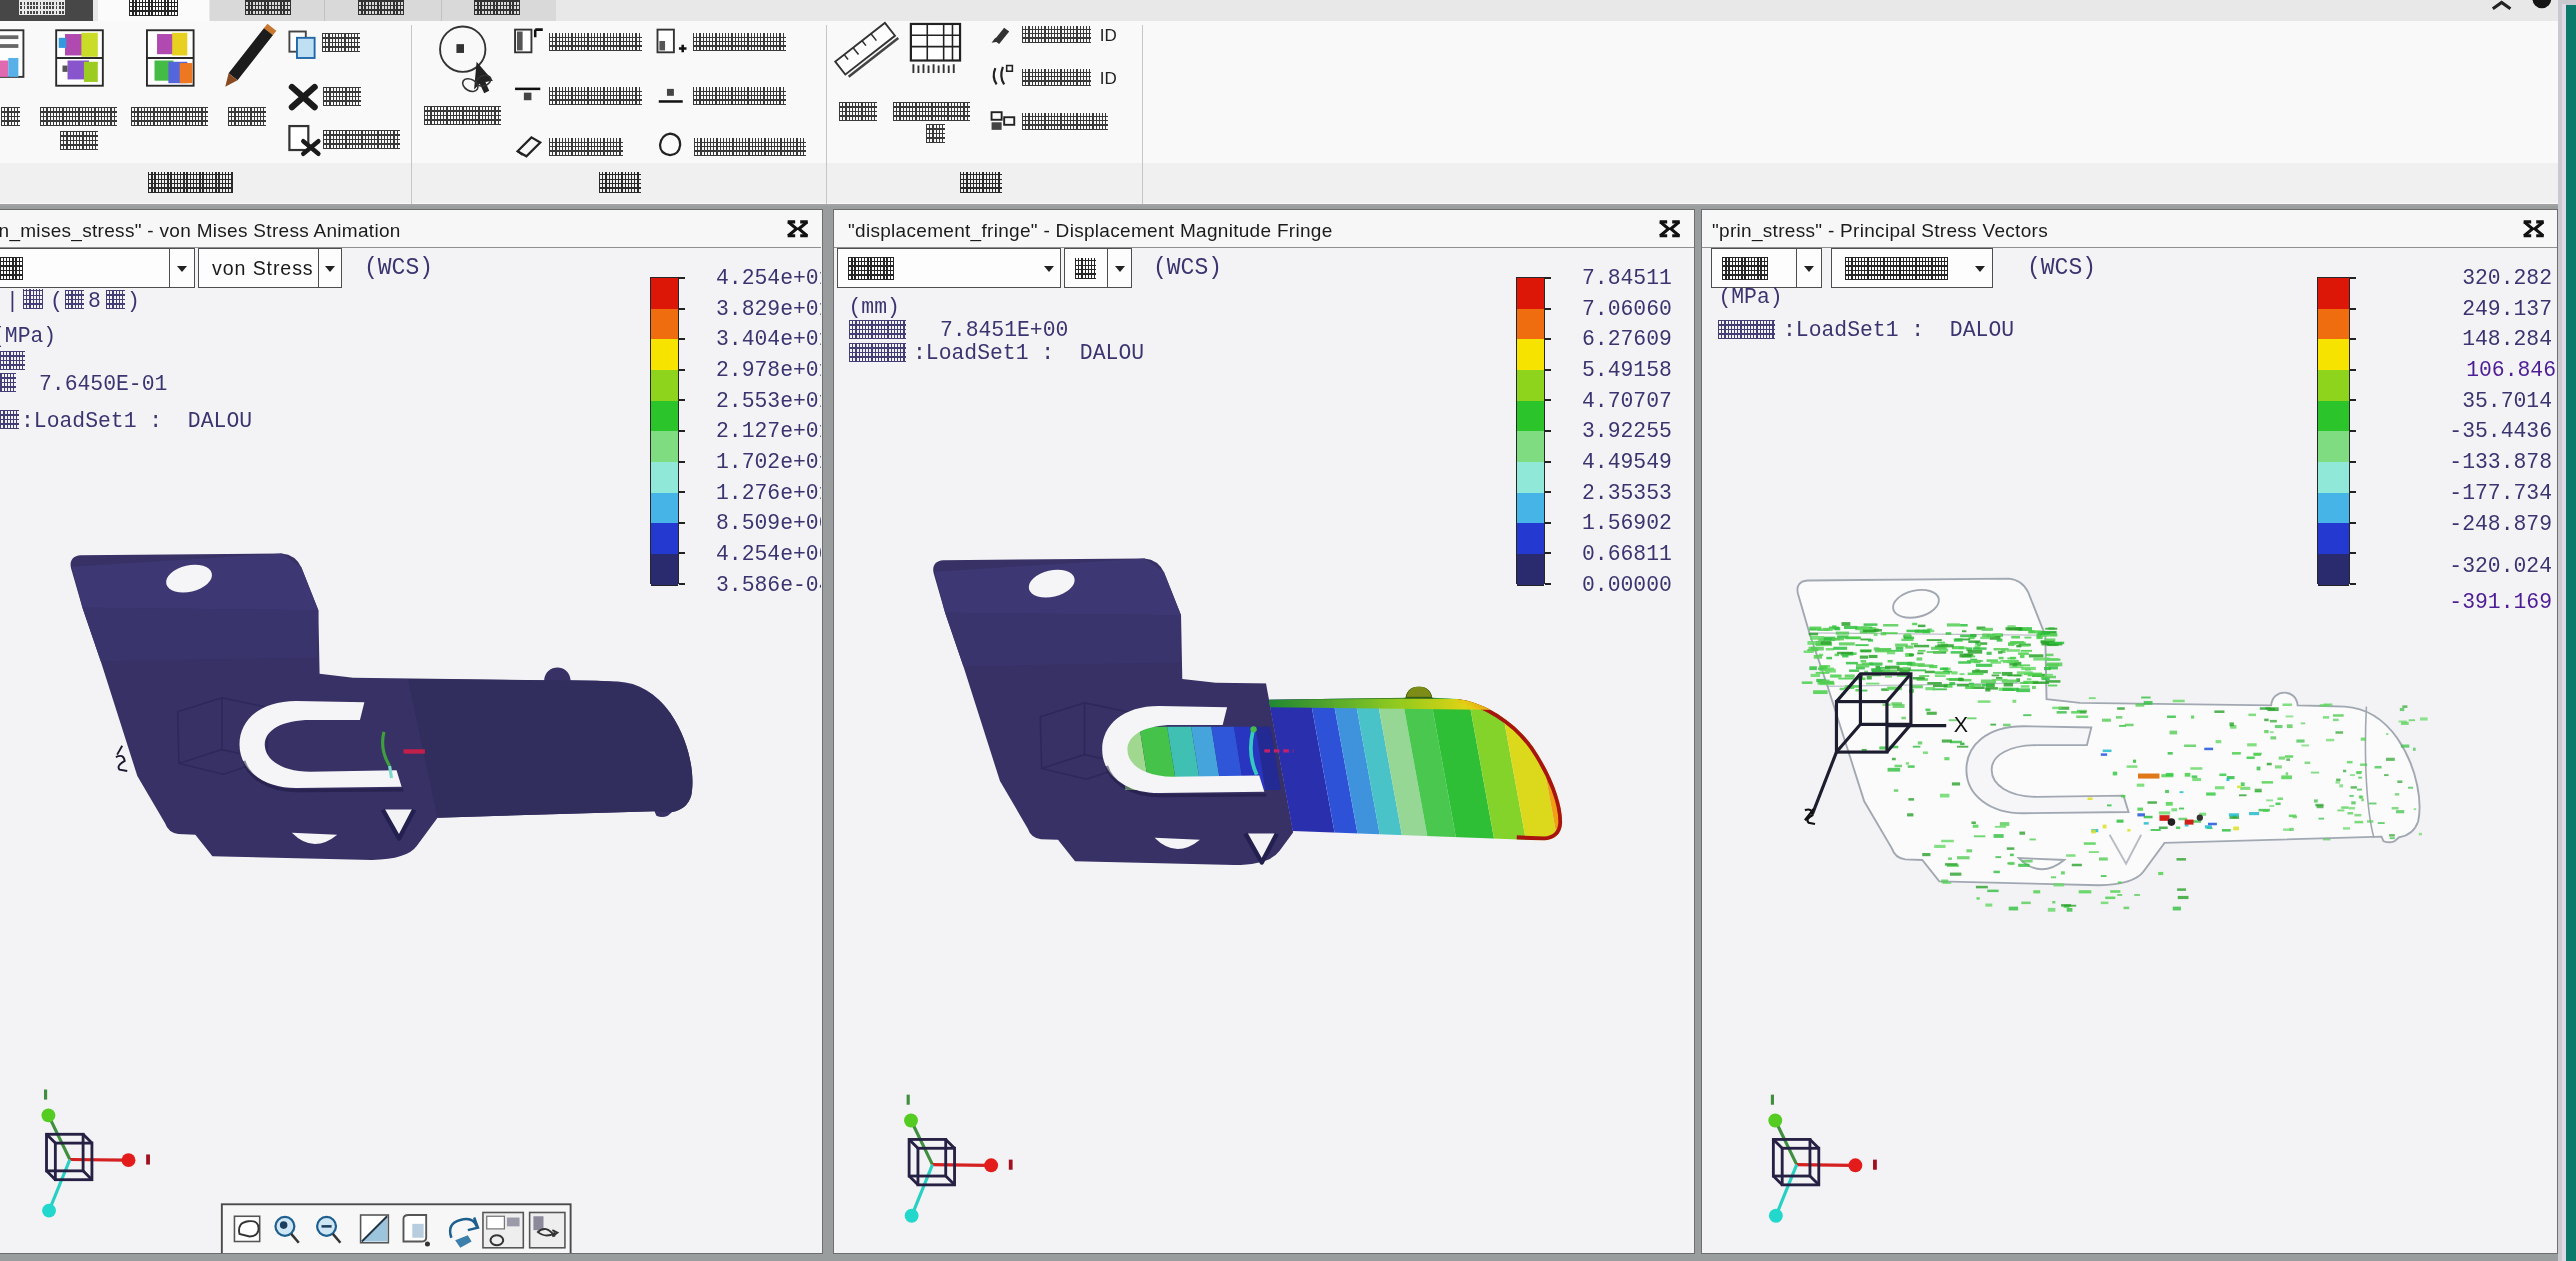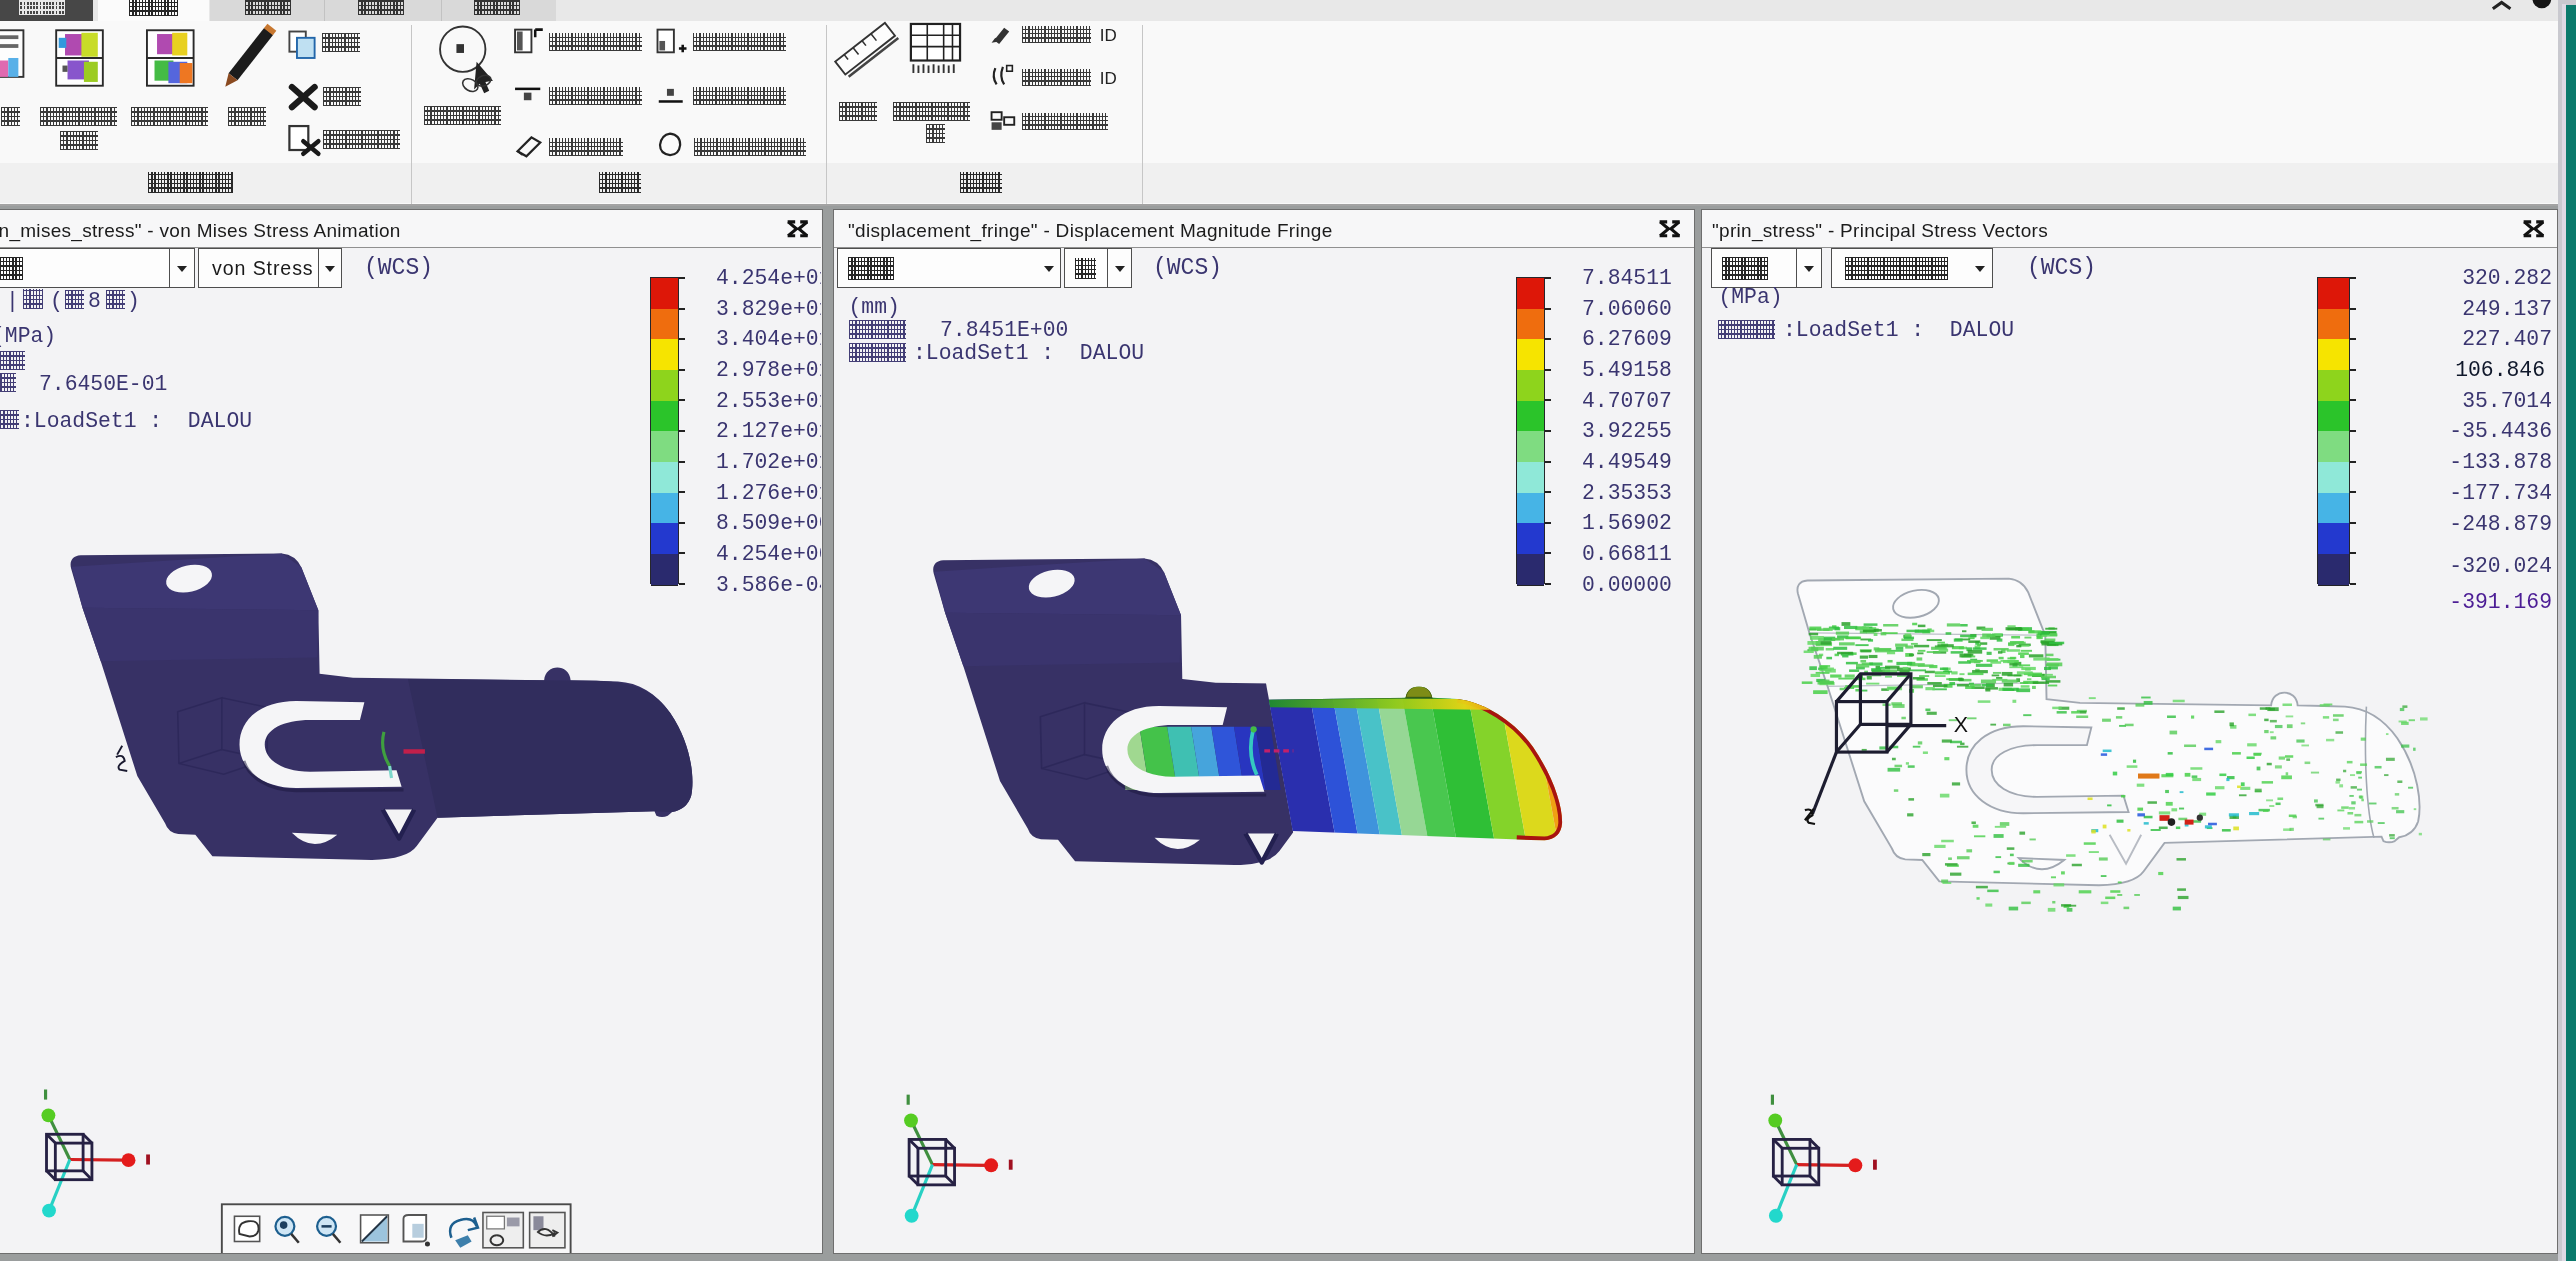--- a/index.html
+++ b/index.html
@@ -429,22 +429,22 @@
       <div class="abs" style="left:648px;top:159px;width:5.7px;height:1.9px;background:#222;"></div>
       <div class="abs" style="left:648px;top:189px;width:5.7px;height:1.9px;background:#222;"></div>
       <div class="abs" style="left:648px;top:220px;width:5.7px;height:1.9px;background:#222;"></div>
       <div class="abs" style="left:648px;top:251px;width:5.7px;height:1.9px;background:#222;"></div>
       <div class="abs" style="left:648px;top:281px;width:5.7px;height:1.9px;background:#222;"></div>
       <div class="abs" style="left:648px;top:312px;width:5.7px;height:1.9px;background:#222;"></div>
       <div class="abs" style="left:648px;top:342px;width:5.7px;height:1.9px;background:#222;"></div>
       <div class="abs" style="left:648px;top:373px;width:5.7px;height:1.9px;background:#222;"></div>
 <span class="t" style="right:5px;top:56px;font:21.4px 'Liberation Mono', monospace;color:#3a3570;">320.282</span>
       <span class="t" style="right:5px;top:87px;font:21.4px 'Liberation Mono', monospace;color:#3a3570;">249.137</span>
-      <span class="t" style="right:5px;top:117px;font:21.4px 'Liberation Mono', monospace;color:#3a3570;">227.407</span>
-      <span class="t" style="right:12px;top:148px;font:21.4px 'Liberation Mono', monospace;color:#0f172a;">106.846</span>
+      <span class="t" style="right:5px;top:117px;font:21.4px 'Liberation Mono', monospace;color:#3a3570;">148.284</span>
+      <span class="t" style="right:1px;top:148px;font:21.4px 'Liberation Mono', monospace;color:#4c1d95;">106.846</span>
       <span class="t" style="right:5px;top:179px;font:21.4px 'Liberation Mono', monospace;color:#3a3570;">35.7014</span>
       <span class="t" style="right:5px;top:209px;font:21.4px 'Liberation Mono', monospace;color:#3a3570;">-35.4436</span>
       <span class="t" style="right:5px;top:240px;font:21.4px 'Liberation Mono', monospace;color:#3a3570;">-133.878</span>
       <span class="t" style="right:5px;top:271px;font:21.4px 'Liberation Mono', monospace;color:#3a3570;">-177.734</span>
       <span class="t" style="right:5px;top:302px;font:21.4px 'Liberation Mono', monospace;color:#3a3570;">-248.879</span>
       <span class="t" style="right:5px;top:332px;font:21.4px 'Liberation Mono', monospace;color:#3a3570;margin-top:12px;">-320.024</span>
       <span class="t" style="right:5px;top:350px;font:21.4px 'Liberation Mono', monospace;color:#4c1d95;margin-top:30px;">-391.169</span>
 <svg class="abs" style="left:0;top:79px;" width="855" height="964" viewBox="2699 458 1355 1528">
         <g transform="translate(2738,40)" fill="none" stroke="#a2a8b2" stroke-width="3">
           <path d="M 128 880 C 115 881 110 889 113 901 L 131 963 L 160 1048 L 218 1230 L 262 1305 Q 267 1320 283 1322 L 310 1323 L 337 1357 L 590 1363 Q 646 1362 661 1341 L 694 1296 L 1038 1286 L 1041 1293 Q 1050 1297 1059 1293 L 1066 1287 Q 1089 1283 1096 1262 C 1102 1235 1097 1180 1063 1130 C 1040 1098 1013 1082 980 1080 L 946 1079 L 905 1078 C 903 1051 865 1051 863 1078 L 560 1074 L 507 1068 L 505 967 L 478 899 Q 469 879 447 877 Z" fill="#fbfbfc"></path>

